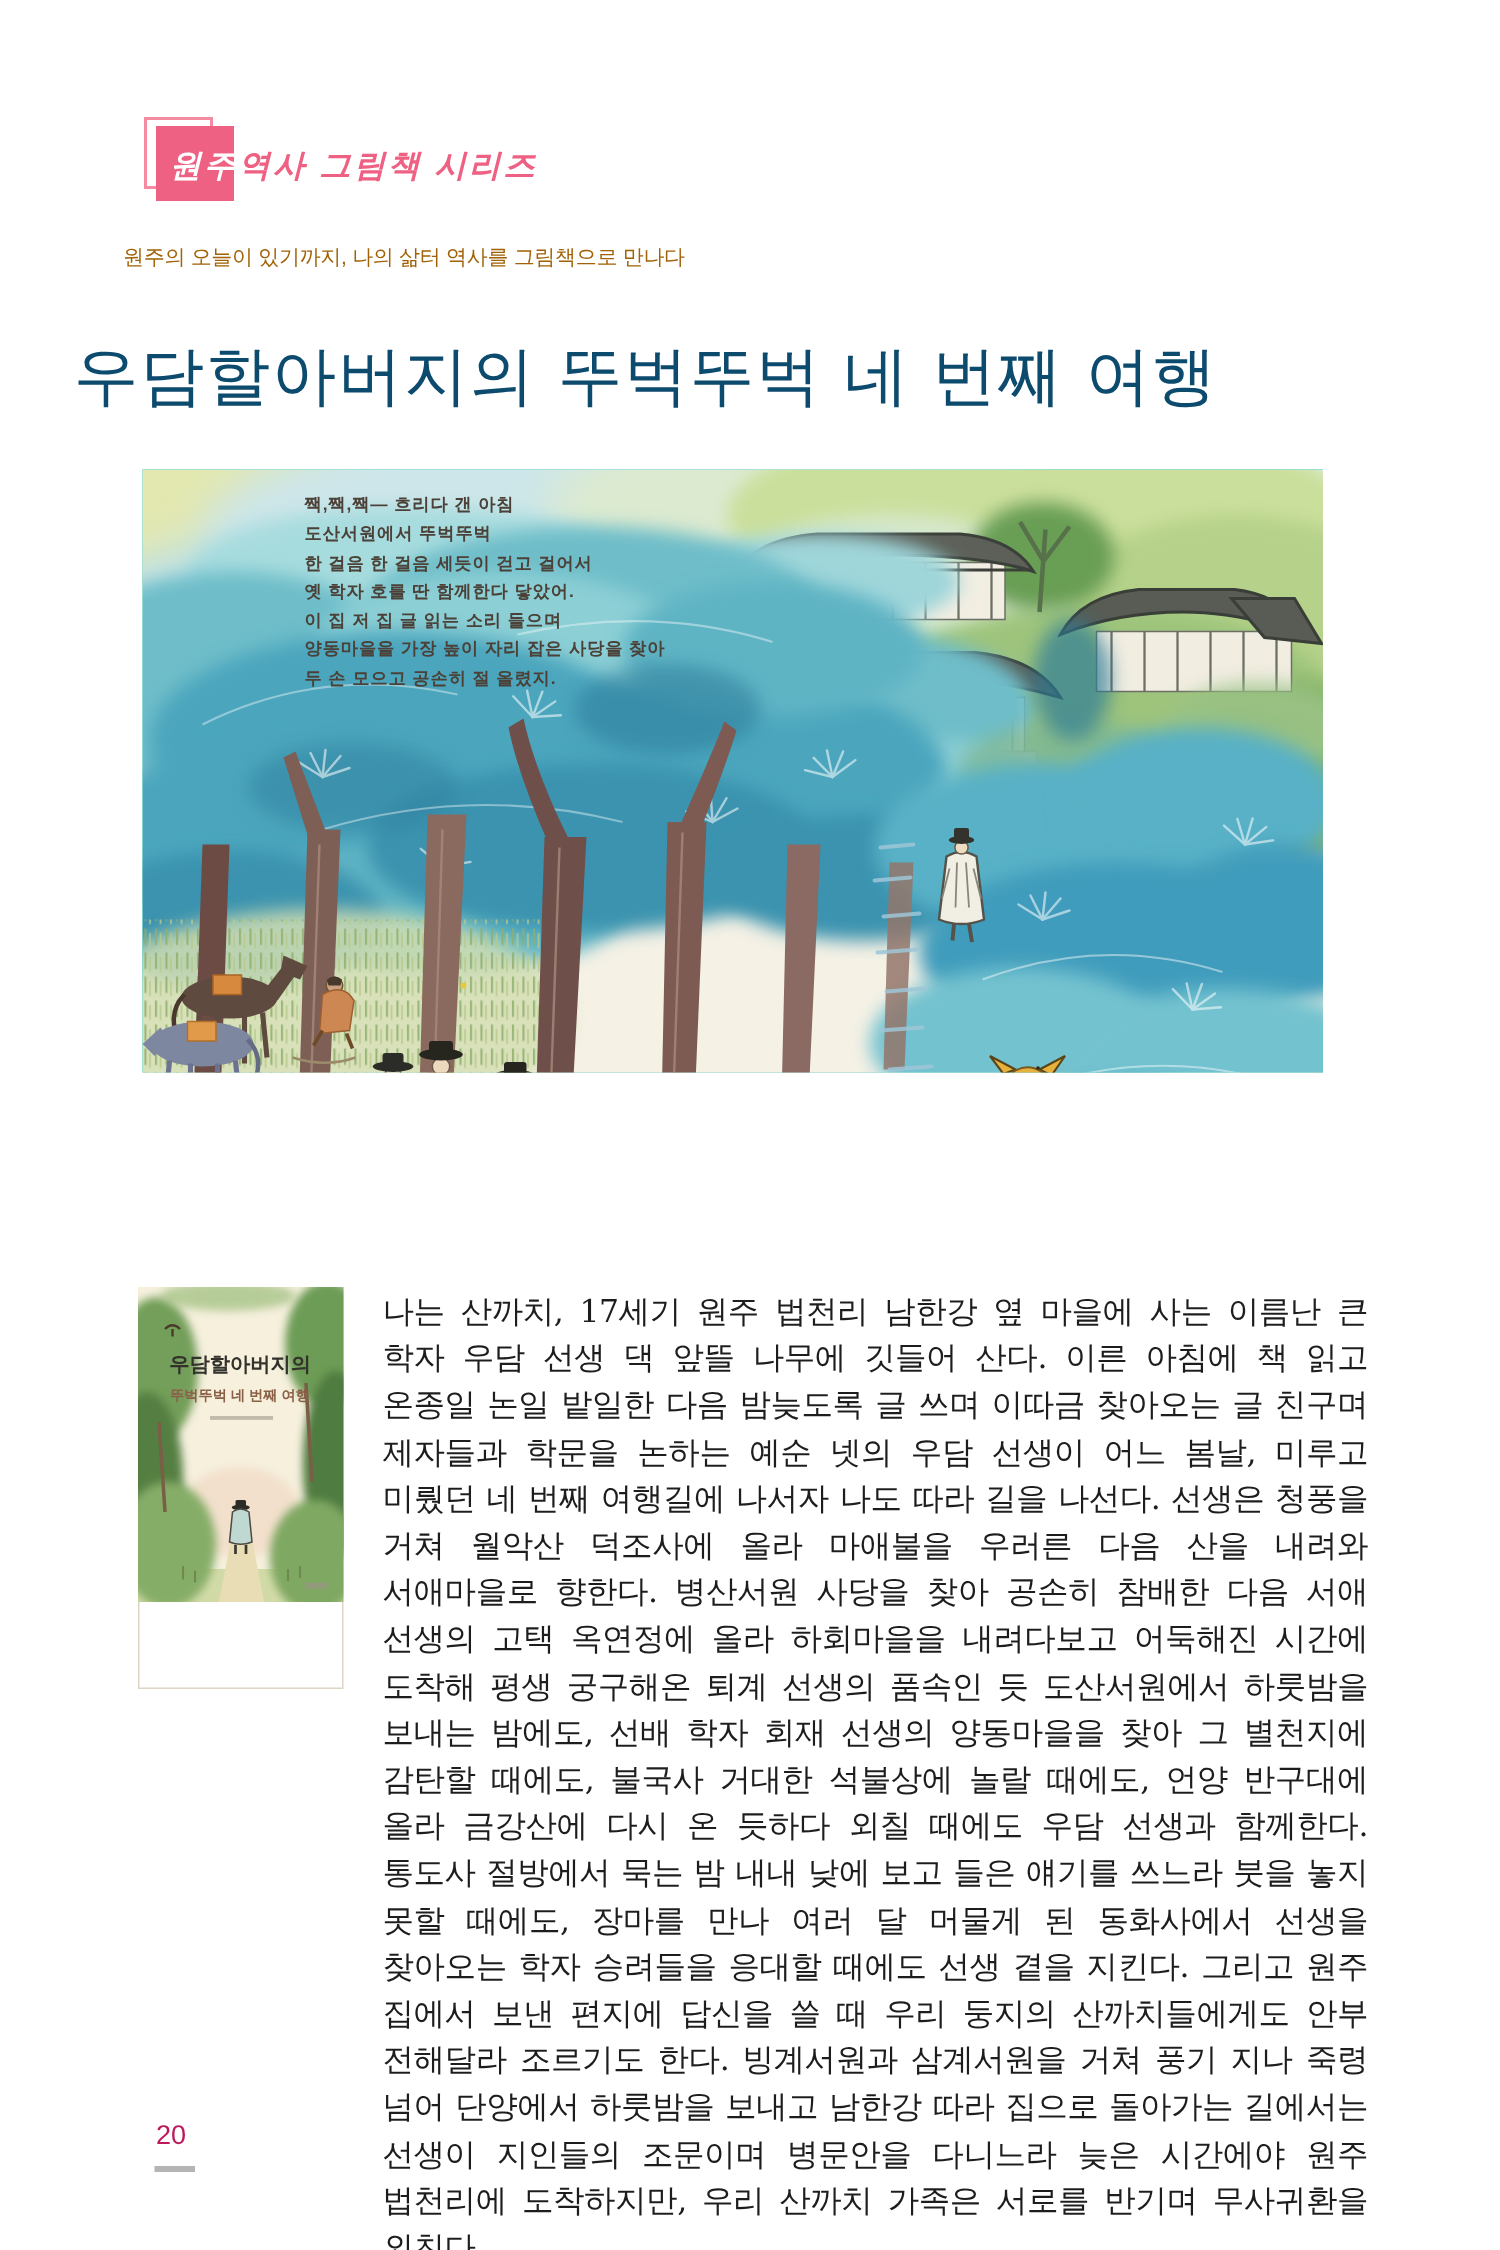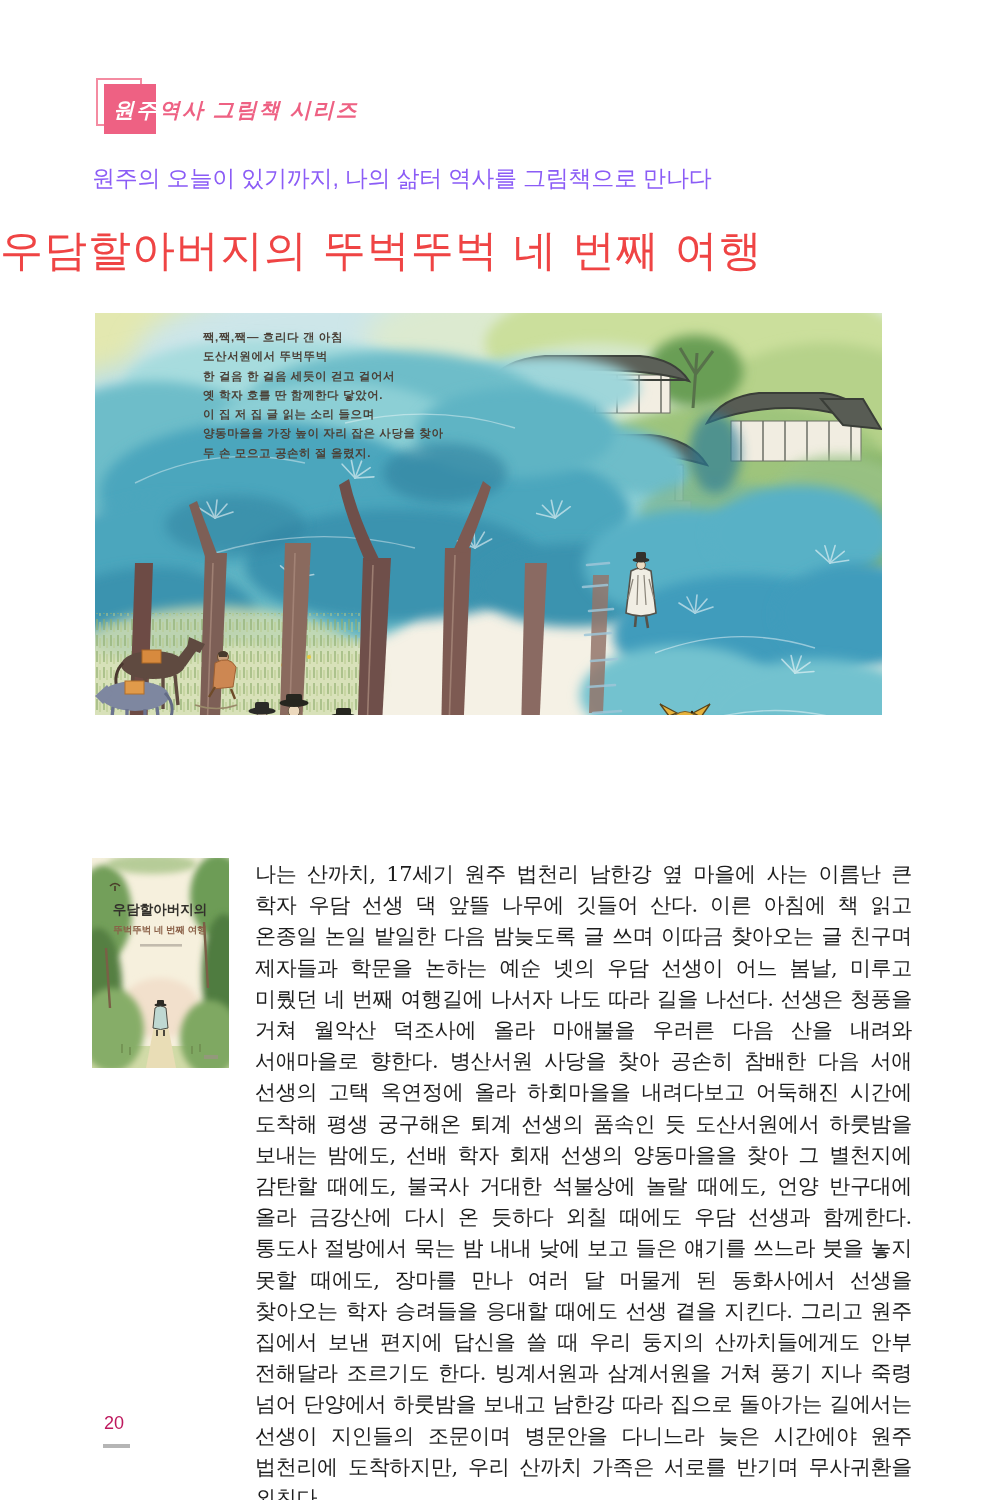--- a/index.html
+++ b/index.html
@@ -20,43 +20,43 @@
   }
   .logo .logo-text {
     position:absolute; left:17px; top:22px; white-space:nowrap;
     font-weight:bold; font-size:21px; letter-spacing:2px;
     font-family:"Liberation Sans", sans-serif;
   }
   .logo .logo-text .on-box { color:#ffffff; }
   .logo .logo-text .rest  { color:#ee6183; }
   
   .tagline {
-    position:absolute; left:92px; top:163px; font-size:23px; color:#8b5cf6;
+    position:absolute; left:82px; top:163px; font-size:14px; color:#a16207;
     letter-spacing:-0.2px;
   }
   .main-title {
-    position:absolute; left:0; top:222px; width:861px; 
+    position:absolute; left:0; top:222px; width:861px; text-align:center;
     font-family:"DejaVu Serif","Liberation Serif",serif;
-    font-size:43px; color:#ef4444; letter-spacing:1px; font-weight:500;
+    font-size:43px; color:#0c4a6e; letter-spacing:1px; font-weight:500;
   }
   
   .illustration {
     position:absolute; left:95px; top:313px; width:787px; height:402px;
     overflow:hidden; background:#14b8a6;
   }
   .illustration svg { position:absolute; left:0; top:0; }
   .poem {
     position:absolute; left:108px; top:15px; z-index:5;
     font-size:11.5px; line-height:19.3px; color:#4b4138;
     font-weight:bold; letter-spacing:0.6px; white-space:nowrap;
     font-family:"Liberation Sans", sans-serif;
   }
   
   .cover {
-    position:absolute; left:92px; top:858px; width:137px; height:210px;
+    position:absolute; left:92px; top:858px; width:137px; height:268px;
     box-shadow:0 0 0 1px #ddd6c6 inset;
   }
   
   .body-text {
     position:absolute; left:255px; top:859px; width:657px;
     font-family:"DejaVu Serif","Liberation Serif",serif;
     font-size:21px; line-height:31.2px; color:#1d1d1d;
     text-align:justify; word-break:keep-all; letter-spacing:-0.3px;
   }
   

